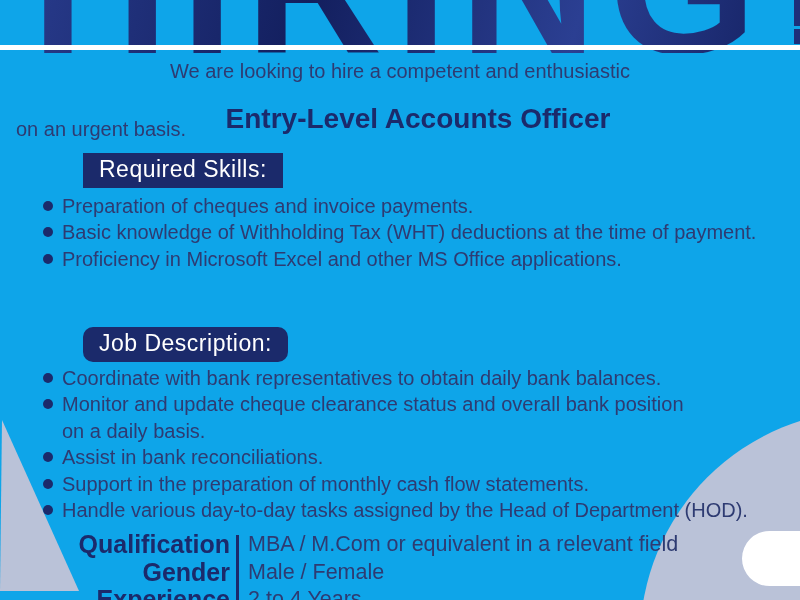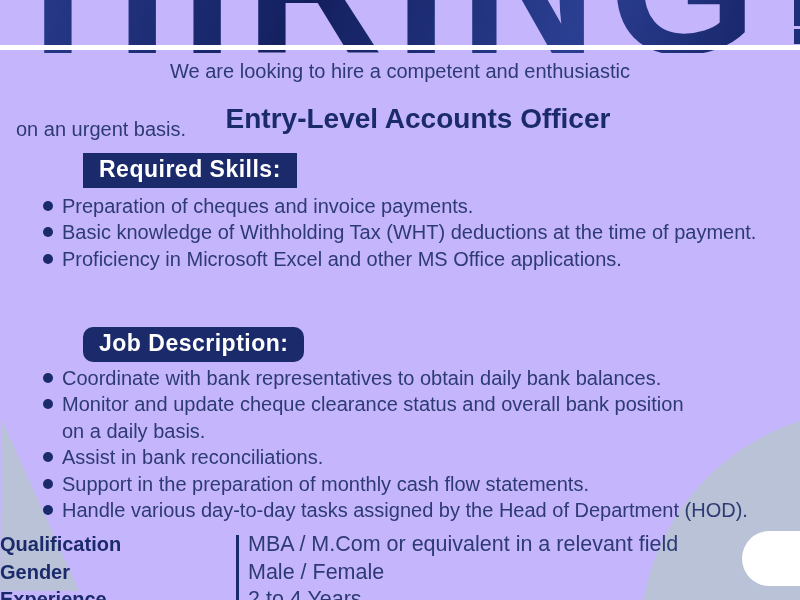--- a/index.html
+++ b/index.html
@@ -1,17 +1,17 @@
 <!DOCTYPE html>
 <html style="--navy: #1b2a6b; --ink: #2e3b72; --banner: #18246e; --watermark: #bac2d8;"><head>
 <meta charset="utf-8">
 <style>
   html,body{margin:0;padding:0;background:#fff;}
   .poster{
-    position:relative;width:800px;height:600px;background:#c4b5fd;overflow:hidden;
+    position:relative;width:800px;height:600px;background:#0ea5e9;overflow:hidden;
     font-family:"Liberation Sans",sans-serif;color:var(--ink,#2e3b72);
   }
   
   .banner-clip{position:absolute;top:0;left:0;width:800px;height:53px;overflow:hidden;}
   .banner-text{
     position:absolute;top:-108px;left:0;width:100%;text-align:center;white-space:nowrap;
     font-size:190px;font-weight:bold;line-height:1;letter-spacing:12px;
     color:var(--banner,#18246e);
     background:linear-gradient(105deg,#2b3f92 0%,#131f5e 40%,#2b3f92 72%,#131f5e 100%);
     -webkit-background-clip:text;background-clip:text;-webkit-text-fill-color:transparent;
@@ -20,36 +20,36 @@
   .edge-sliver{position:absolute;right:0;top:0;width:6px;height:26px;background:#1e2f7a;}
   .edge-sliver.low{top:29px;height:15px;}
   
   .intro{position:absolute;top:60px;left:0;width:100%;text-align:center;font-size:20px;}
   .job-title{position:absolute;top:85px;left:0;width:100%;text-align:center;margin:18px;
     font-size:28px;font-weight:bold;color:var(--navy,#1b2a6b);}
   .urgency{position:absolute;top:118px;left:16px;width:100%;text-align:left;font-size:20px;}
   
   .section-heading{
     position:absolute;left:83px;background:var(--navy,#1b2a6b);color:#fff;
-    font-size:23px;font-weight:bold;padding:3px 16px 5px 16px;letter-spacing:.5px;
+    font-size:23px;font-weight:normal;padding:3px 16px 5px 16px;letter-spacing:.5px;
   }
   .heading-skills{top:153px;}
   .heading-jobdesc{top:327px;border-radius:10px;}
   
   .bullets{position:absolute;left:39px;margin:4px;padding:0;list-style:none;width:730px;}
   .bullets-skills{top:189px;}
   .bullets-jobdesc{top:361px;}
   .bullets li{position:relative;padding-left:19px;font-size:20px;line-height:26.4px;}
   .bullet-dot{position:absolute;left:0;top:8px;width:10px;height:10px;border-radius:50%;
     background:var(--navy,#1b2a6b);}
   .bullets li span.item-text{white-space:pre-line;}
   
   .details{position:absolute;left:0;top:531px;width:800px;}
   .detail-row{display:flex;line-height:27.5px;}
-  .detail-label{width:230px;font-weight:bold;font-size:20px;
+  .detail-label{width:230px;text-align:right;font-weight:bold;font-size:25px;
     color:var(--navy,#1b2a6b);flex:0 0 230px;}
   .detail-value{padding-left:18px;font-size:21.5px;}
   .detail-divider{position:absolute;left:236px;top:535px;width:3px;height:65px;
     background:var(--navy,#1b2a6b);}
   
   .wm-left{position:absolute;left:0;top:420px;width:90px;height:171px;
     background:var(--watermark,#bac2d8);
     -webkit-clip-path:polygon(2px 0,79px 171px,0 171px);
     clip-path:polygon(2px 0,79px 171px,0 171px);}
   .wm-right{position:absolute;left:640px;top:410px;width:460px;height:460px;border-radius:50%;

